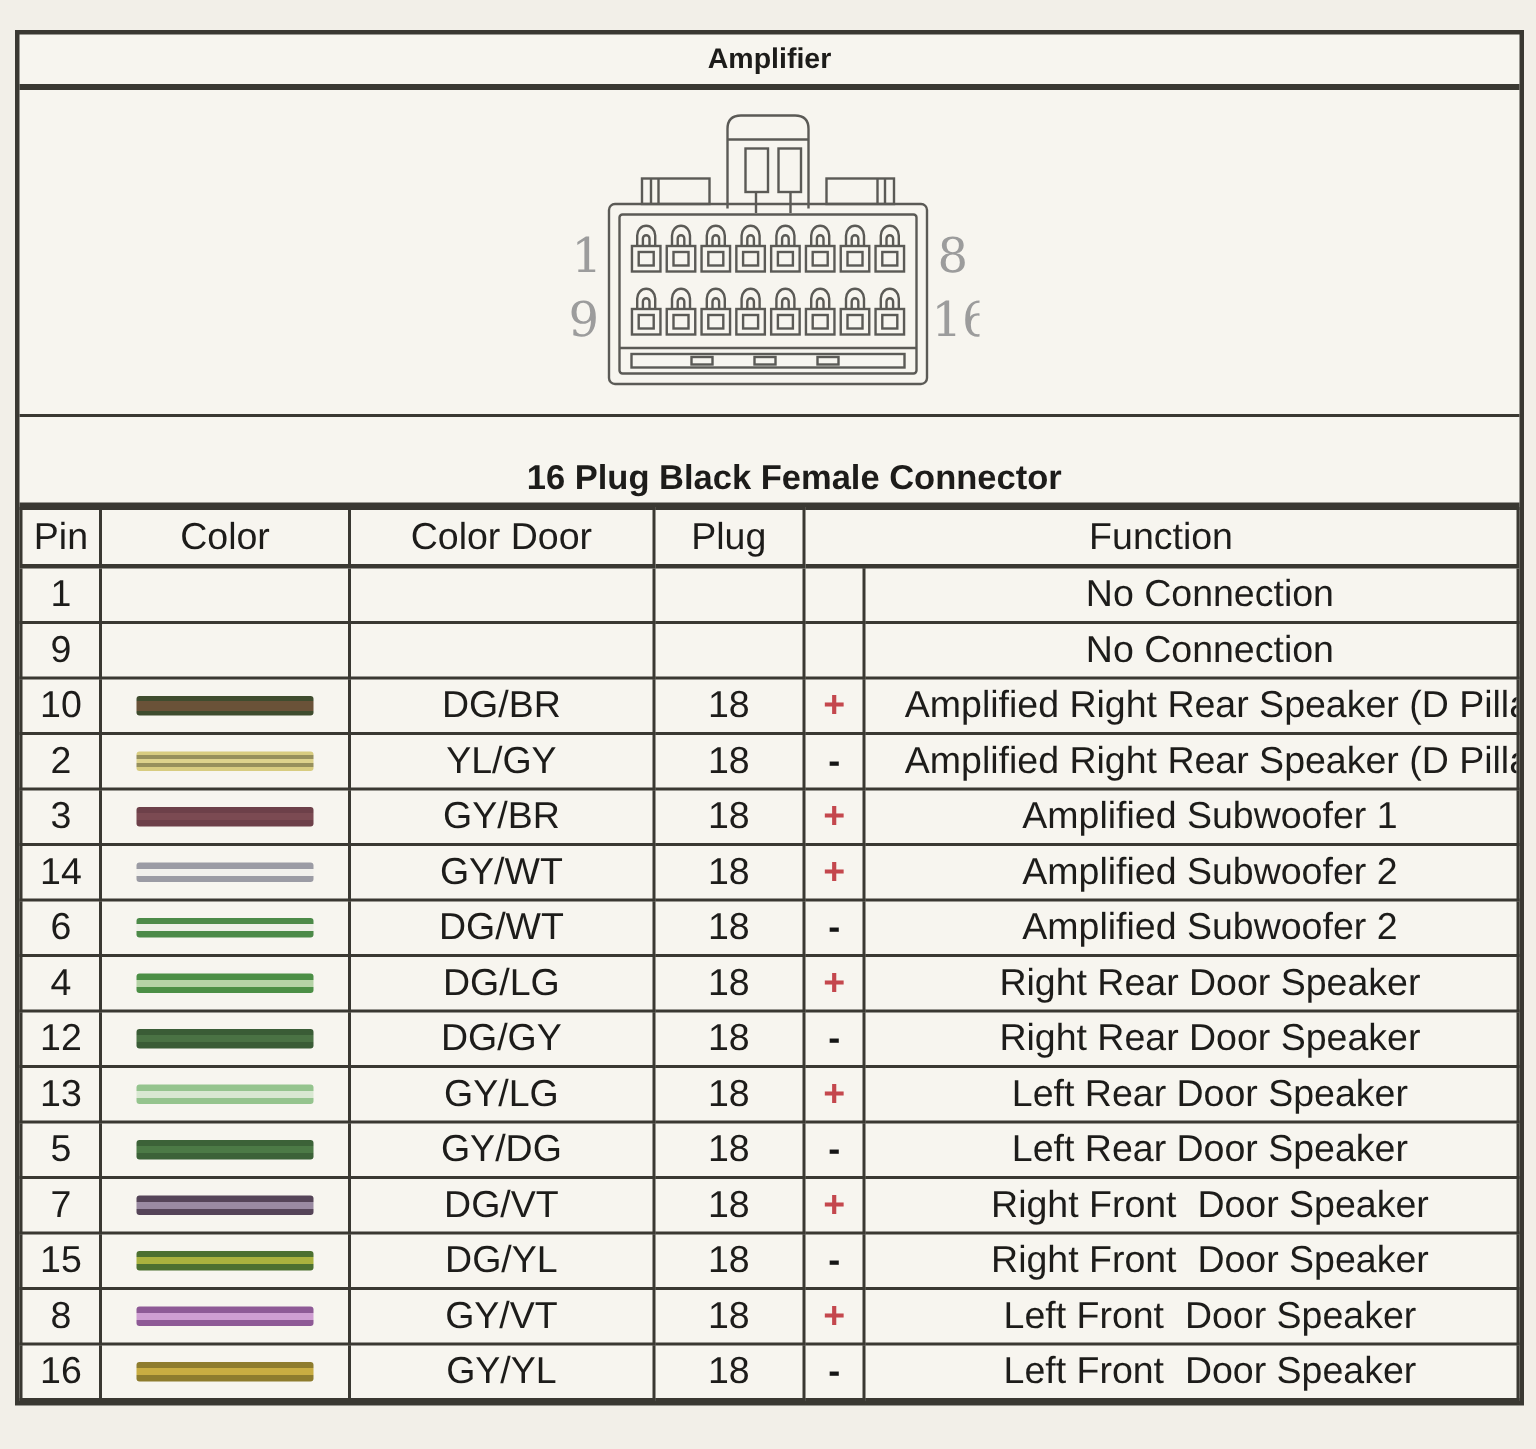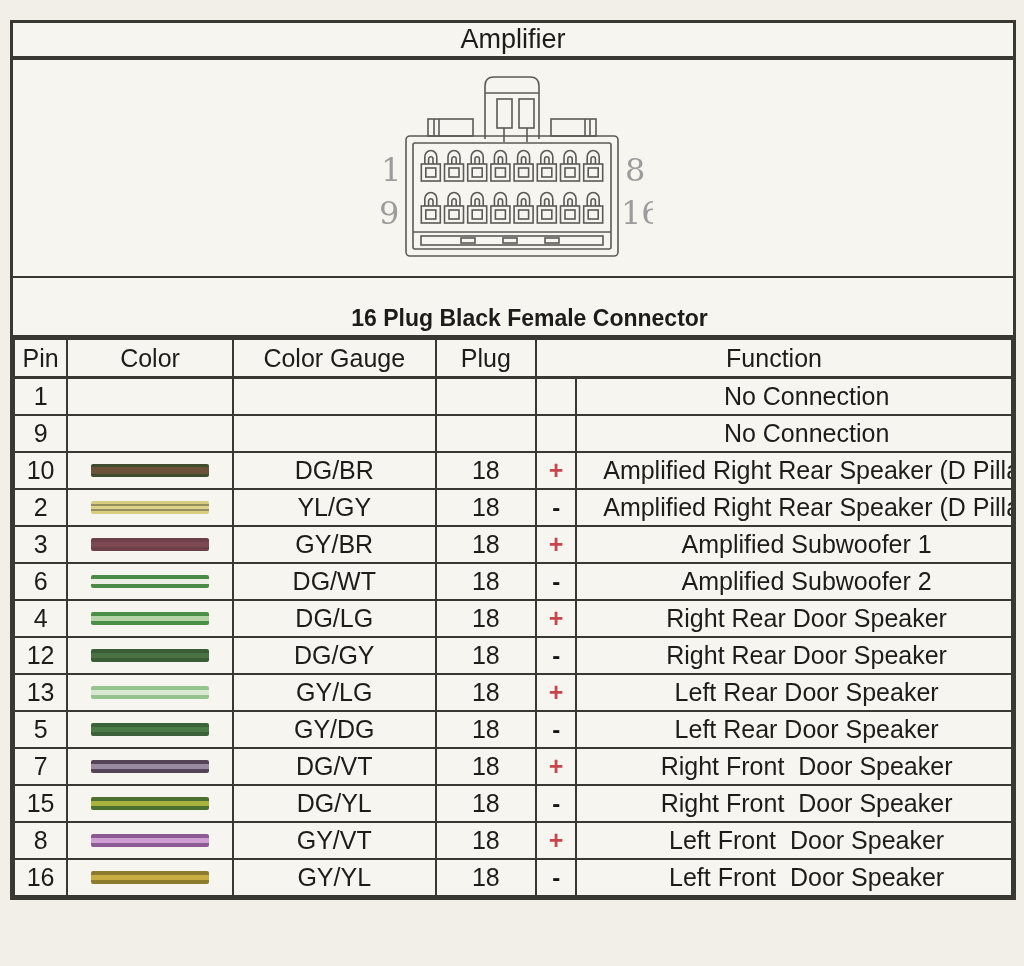--- a/index.html
+++ b/index.html
@@ -14,21 +14,21 @@
     font-family:"Liberation Sans", sans-serif;color:var(--ink);
     position:relative;overflow:hidden;
   }
   .doc{
     position:absolute;left:10px;top:20px;width:1000px;
     border:3px solid var(--border);background:var(--cell);
   }
   .title-row{
     height:33px;border-bottom:4px solid var(--border);
     display:flex;align-items:center;justify-content:center;
-    font-weight:normal;font-size:27px;
+    font-weight:bold;font-size:19px;
   }
   .connector-cell{
     height:216px;border-bottom:2px solid var(--border);
     display:flex;align-items:flex-start;justify-content:center;
   }
   .connector-cell svg{margin-top:14px;}
   .caption-row{
     height:54px;border-bottom:3px solid var(--border);
     display:flex;align-items:flex-end;justify-content:center;
     font-weight:bold;font-size:23px;padding-bottom:3px;padding-left:33px;
@@ -173,21 +173,21 @@
         <col style="width:165px">
         <col style="width:202px">
       <col style="width:100px">
         <col style="width:40px">
         <col style="width:434px">
     </colgroup>
     <thead>
       <tr>
         <th>Pin</th>
         <th>Color</th>
-        <th>Color Gauge</th>
+        <th>Color Door</th>
         <th>Plug</th>
         <th class="col-func" colspan="2">Function</th>
       </tr>
     </thead>
     <tbody>
         <tr>
           <td class="cell-pin">1</td>
           <td class="cell-color"></td>
           <td class="cell-code"></td>
           <td class="cell-gauge"></td>
@@ -226,20 +226,30 @@
           <td class="cell-pin">3</td>
           <td class="cell-color">
             <div class="swatch" style="background: linear-gradient(rgb(109, 64, 73) 0%, rgb(109, 64, 73) 33.3%, rgb(123, 74, 82) 33.3%, rgb(123, 74, 82) 66.7%, rgb(109, 64, 73) 66.7%, rgb(109, 64, 73) 100%);"></div>
           </td>
           <td class="cell-code">GY/BR</td>
           <td class="cell-gauge">18</td>
           <td class="cell-pol pos">+</td>
           <td class="cell-func">Amplified Subwoofer 1</td>
         </tr>
         <tr>
+          <td class="cell-pin">14</td>
+          <td class="cell-color">
+            <div class="swatch" style="background: linear-gradient(rgb(155, 155, 164) 0%, rgb(155, 155, 164) 33.3%, rgb(241, 240, 236) 33.3%, rgb(241, 240, 236) 66.7%, rgb(155, 155, 164) 66.7%, rgb(155, 155, 164) 100%);"></div>
+          </td>
+          <td class="cell-code">GY/WT</td>
+          <td class="cell-gauge">18</td>
+          <td class="cell-pol pos">+</td>
+          <td class="cell-func">Amplified Subwoofer 2</td>
+        </tr>
+        <tr>
           <td class="cell-pin">6</td>
           <td class="cell-color">
             <div class="swatch" style="background: linear-gradient(rgb(76, 138, 72) 0%, rgb(76, 138, 72) 33.3%, rgb(237, 239, 230) 33.3%, rgb(237, 239, 230) 66.7%, rgb(76, 138, 72) 66.7%, rgb(76, 138, 72) 100%);"></div>
           </td>
           <td class="cell-code">DG/WT</td>
           <td class="cell-gauge">18</td>
           <td class="cell-pol neg">-</td>
           <td class="cell-func">Amplified Subwoofer 2</td>
         </tr>
         <tr>

